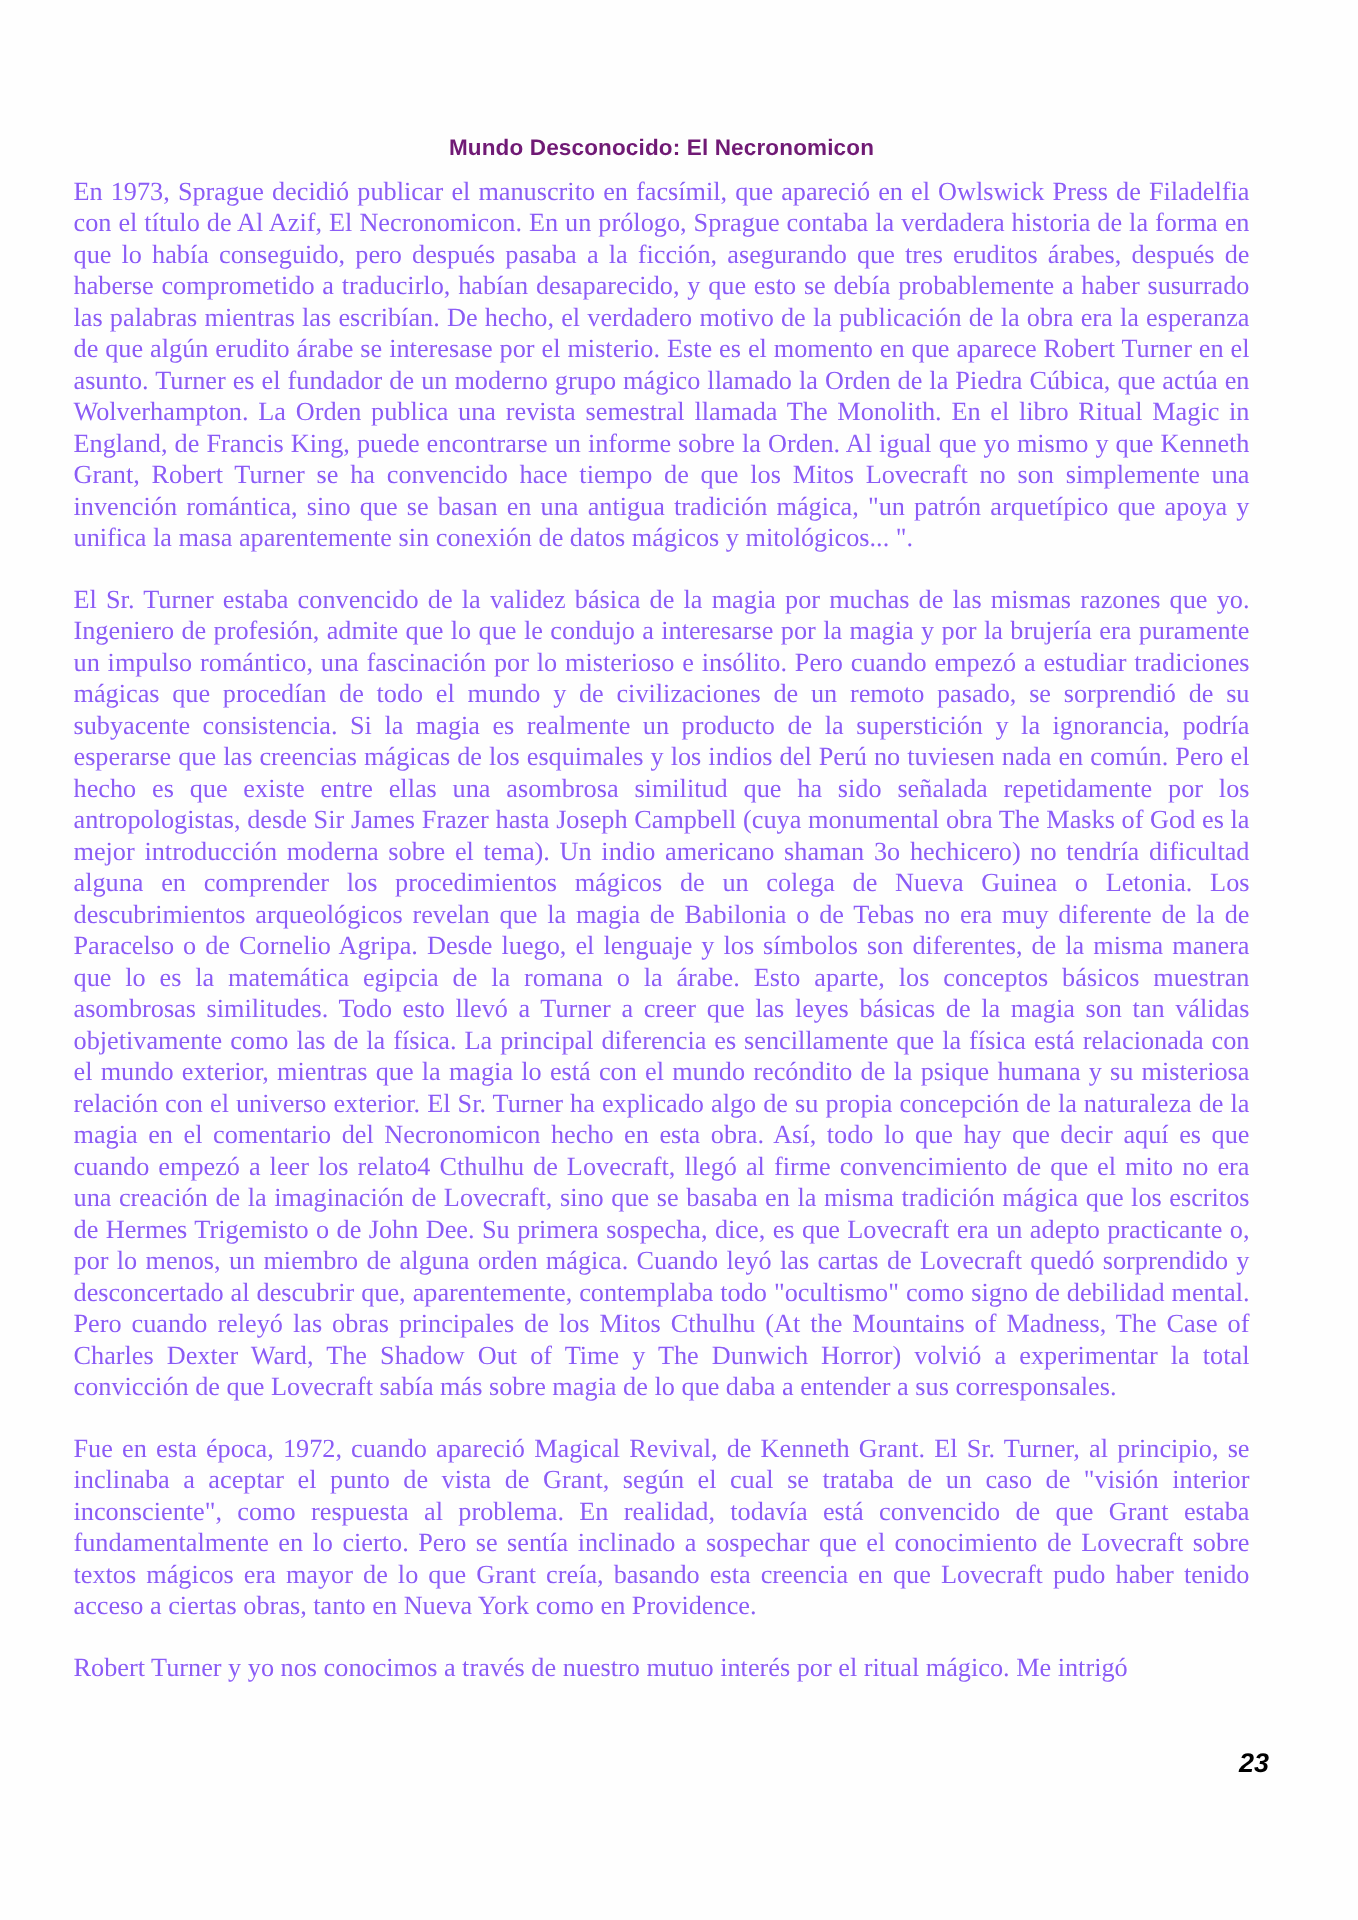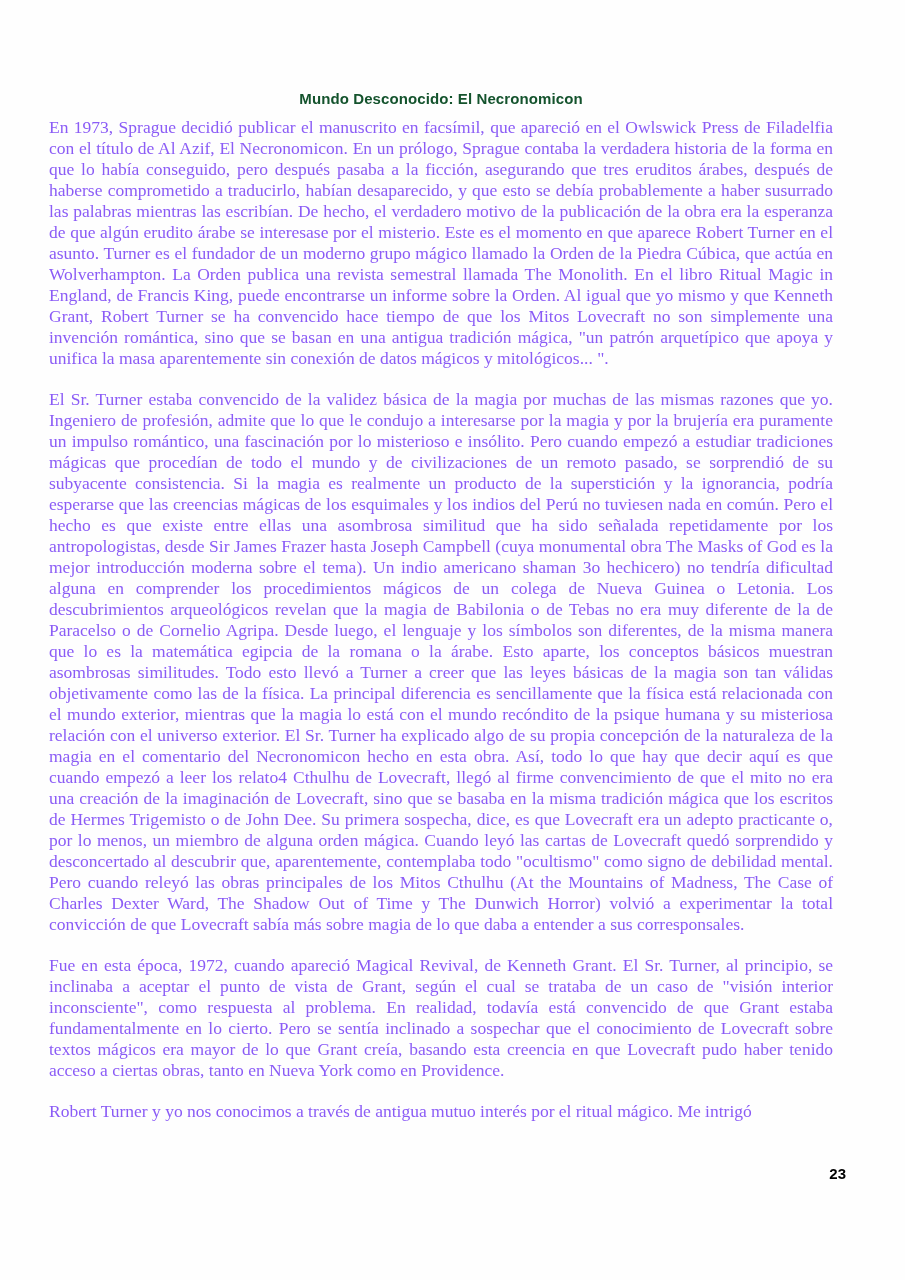--- a/index.html
+++ b/index.html
@@ -20,50 +20,51 @@
     left: 49px;
     top: 91px;
     width: 784px;
   }
   .doc-title {
     font-family: "Liberation Sans", sans-serif;
     font-weight: bold;
     font-size: 15px;
     line-height: 16px;
     text-align: center;
-    color: #14532d;
+    color: #701a75;
     margin: 0 0 10px 0;
     letter-spacing: 0.1px;
   }
   p.body-par {
     font-family: "Liberation Serif", serif;
     font-size: 17.5px;
     line-height: 21px;
     text-align: justify;
     margin: 0 0 20px 0;
     color: #8b5cf6;
   }
   p.body-par:last-child {
     margin-bottom: 0;
   }
   .page-number {
     position: absolute;
     top: 1165px;
     right: 59px;
     font-family: "Liberation Sans", sans-serif;
     font-weight: bold;
-    font-size: 15px;
+    font-size: 18px;
     color: #000000;
+    font-style: italic;
   }
 </style>
 </head>
 <body>
 
 <div class="page">
   <div class="content">
     <h1 class="doc-title">Mundo Desconocido: El Necronomicon</h1>
     <p class="body-par">En 1973, Sprague decidió publicar el manuscrito en facsímil, que apareció en el Owlswick Press de Filadelfia con el título de Al Azif, El Necronomicon. En un prólogo, Sprague contaba la verdadera historia de la forma en que lo había conseguido, pero después pasaba a la ficción, asegurando que tres eruditos árabes, después de haberse comprometido a traducirlo, habían desaparecido, y que esto se debía probablemente a haber susurrado las palabras mientras las escribían. De hecho, el verdadero motivo de la publicación de la obra era la esperanza de que algún erudito árabe se interesase por el misterio. Este es el momento en que aparece Robert Turner en el asunto. Turner es el fundador de un moderno grupo mágico llamado la Orden de la Piedra Cúbica, que actúa en Wolverhampton. La Orden publica una revista semestral llamada The Monolith. En el libro Ritual Magic in England, de Francis King, puede encontrarse un informe sobre la Orden. Al igual que yo mismo y que Kenneth Grant, Robert Turner se ha convencido hace tiempo de que los Mitos Lovecraft no son simplemente una invención romántica, sino que se basan en una antigua tradición mágica, "un patrón arquetípico que apoya y unifica la masa aparentemente sin conexión de datos mágicos y mitológicos... ".</p>
     <p class="body-par">El Sr. Turner estaba convencido de la validez básica de la magia por muchas de las mismas razones que yo. Ingeniero de profesión, admite que lo que le condujo a interesarse por la magia y por la brujería era puramente un impulso romántico, una fascinación por lo misterioso e insólito. Pero cuando empezó a estudiar tradiciones mágicas que procedían de todo el mundo y de civilizaciones de un remoto pasado, se sorprendió de su subyacente consistencia. Si la magia es realmente un producto de la superstición y la ignorancia, podría esperarse que las creencias mágicas de los esquimales y los indios del Perú no tuviesen nada en común. Pero el hecho es que existe entre ellas una asombrosa similitud que ha sido señalada repetidamente por los antropologistas, desde Sir James Frazer hasta Joseph Campbell (cuya monumental obra The Masks of God es la mejor introducción moderna sobre el tema). Un indio americano shaman 3o hechicero) no tendría dificultad alguna en comprender los procedimientos mágicos de un colega de Nueva Guinea o Letonia. Los descubrimientos arqueológicos revelan que la magia de Babilonia o de Tebas no era muy diferente de la de Paracelso o de Cornelio Agripa. Desde luego, el lenguaje y los símbolos son diferentes, de la misma manera que lo es la matemática egipcia de la romana o la árabe. Esto aparte, los conceptos básicos muestran asombrosas similitudes. Todo esto llevó a Turner a creer que las leyes básicas de la magia son tan válidas objetivamente como las de la física. La principal diferencia es sencillamente que la física está relacionada con el mundo exterior, mientras que la magia lo está con el mundo recóndito de la psique humana y su misteriosa relación con el universo exterior. El Sr. Turner ha explicado algo de su propia concepción de la naturaleza de la magia en el comentario del Necronomicon hecho en esta obra. Así, todo lo que hay que decir aquí es que cuando empezó a leer los relato4 Cthulhu de Lovecraft, llegó al firme convencimiento de que el mito no era una creación de la imaginación de Lovecraft, sino que se basaba en la misma tradición mágica que los escritos de Hermes Trigemisto o de John Dee. Su primera sospecha, dice, es que Lovecraft era un adepto practicante o, por lo menos, un miembro de alguna orden mágica. Cuando leyó las cartas de Lovecraft quedó sorprendido y desconcertado al descubrir que, aparentemente, contemplaba todo "ocultismo" como signo de debilidad mental. Pero cuando releyó las obras principales de los Mitos Cthulhu (At the Mountains of Madness, The Case of Charles Dexter Ward, The Shadow Out of Time y The Dunwich Horror) volvió a experimentar la total convicción de que Lovecraft sabía más sobre magia de lo que daba a entender a sus corresponsales.</p>
     <p class="body-par">Fue en esta época, 1972, cuando apareció Magical Revival, de Kenneth Grant. El Sr. Turner, al principio, se inclinaba a aceptar el punto de vista de Grant, según el cual se trataba de un caso de "visión interior inconsciente", como respuesta al problema. En realidad, todavía está convencido de que Grant estaba fundamentalmente en lo cierto. Pero se sentía inclinado a sospechar que el conocimiento de Lovecraft sobre textos mágicos era mayor de lo que Grant creía, basando esta creencia en que Lovecraft pudo haber tenido acceso a ciertas obras, tanto en Nueva York como en Providence.</p>
-    <p class="body-par">Robert Turner y yo nos conocimos a través de antigua mutuo interés por el ritual mágico. Me intrigó</p>
+    <p class="body-par">Robert Turner y yo nos conocimos a través de nuestro mutuo interés por el ritual mágico. Me intrigó</p>
   </div>
   <div class="page-number">23</div>
 </div>
 
 </body></html>

